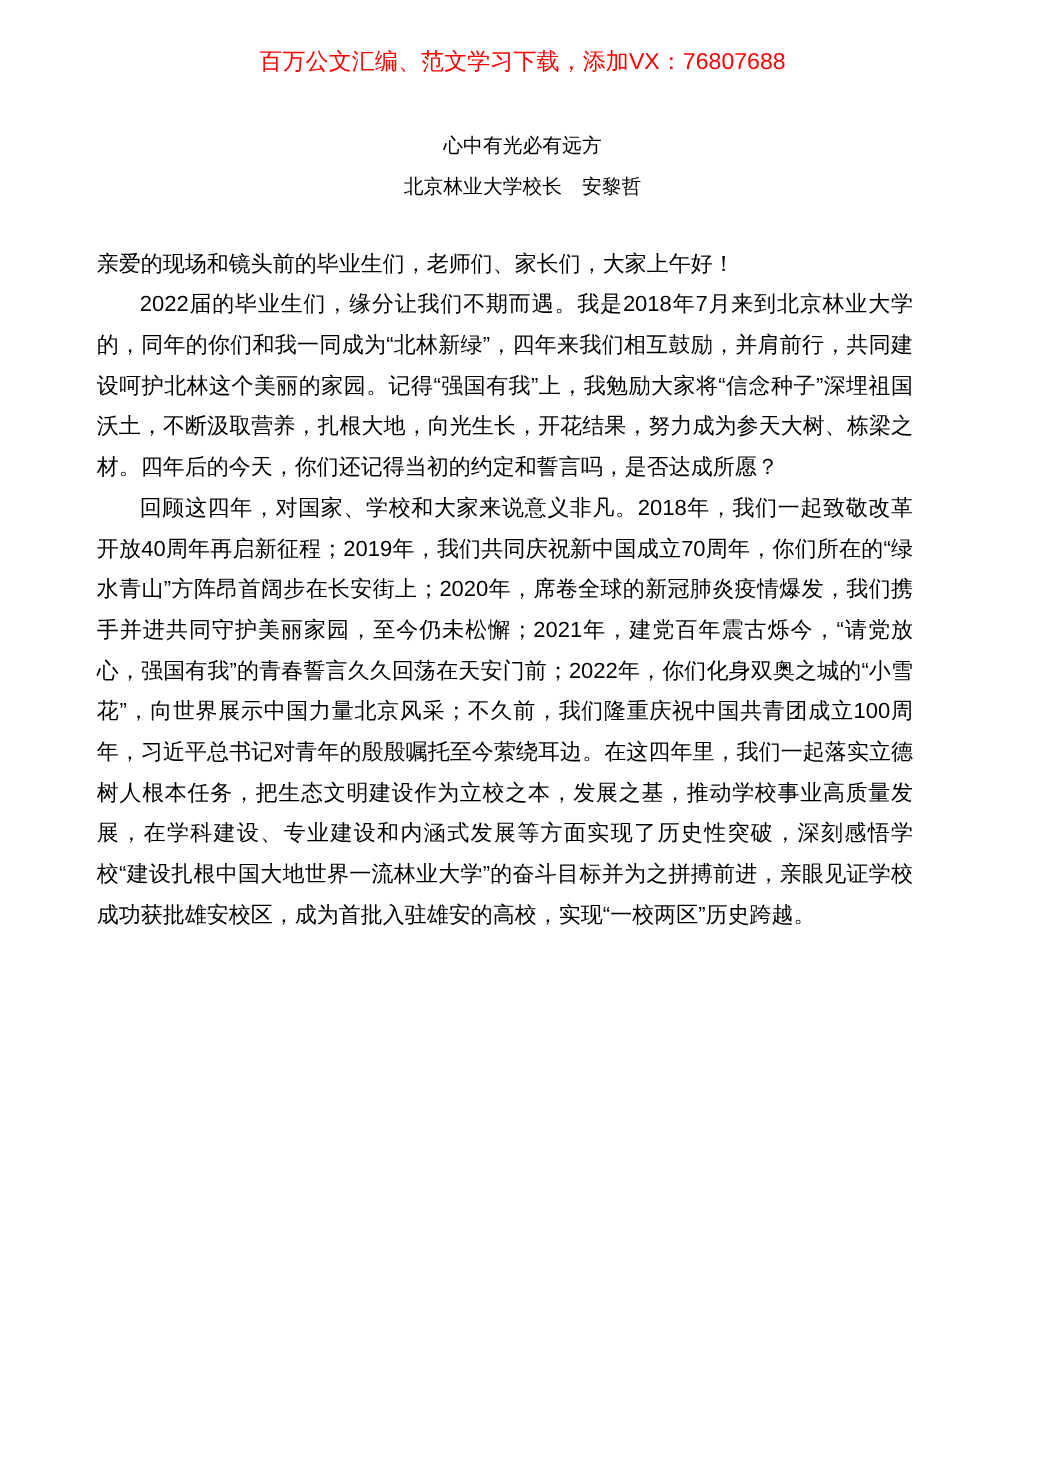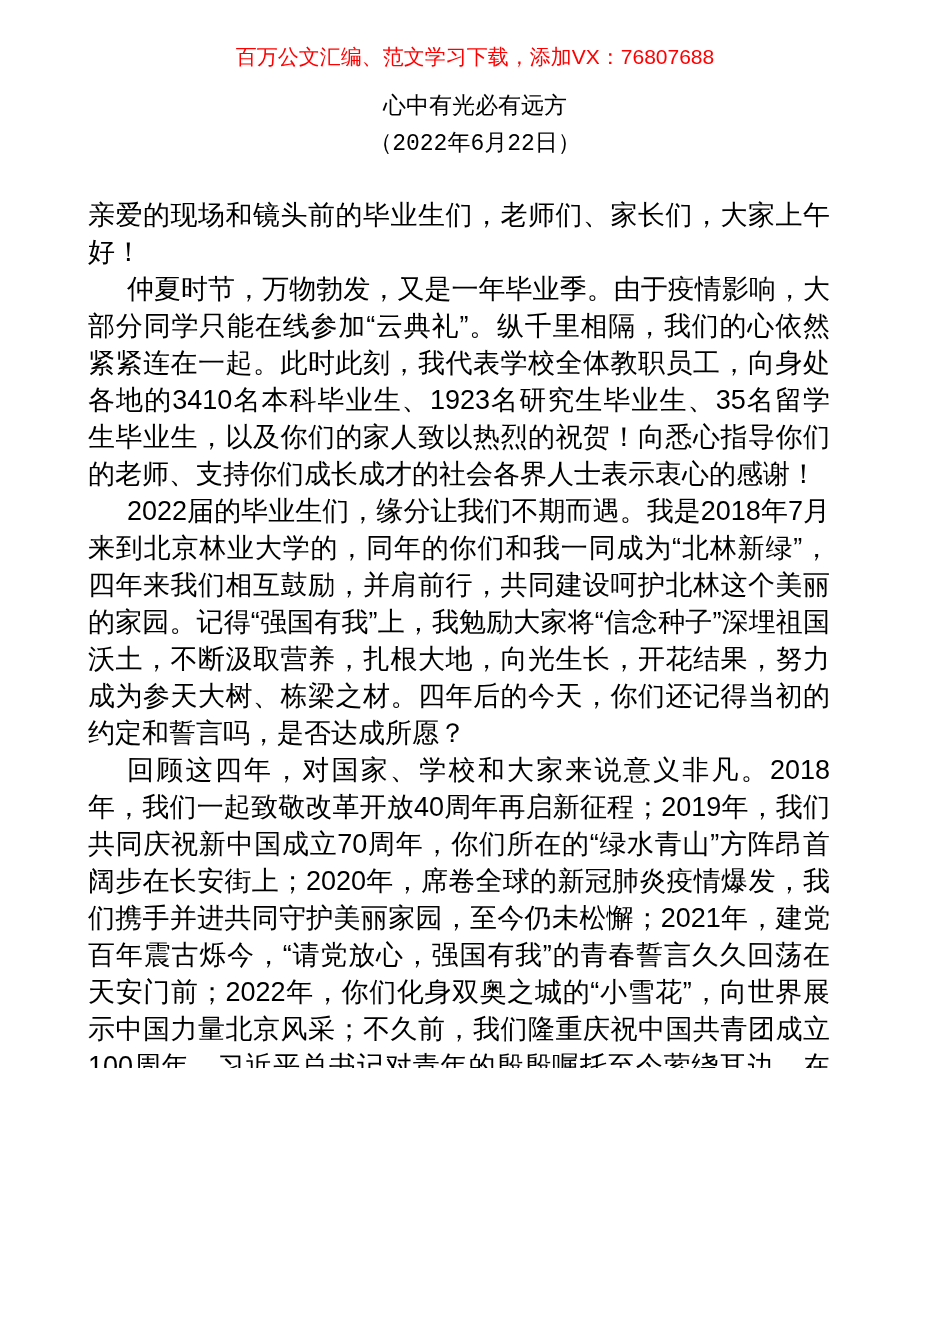--- a/index.html
+++ b/index.html
@@ -14,30 +14,29 @@
     font-family: "Liberation Sans", "DejaVu Sans", sans-serif;
     overflow: hidden;
   }
   .promo {
     padding-top: 44px;
     text-align: center;
     font-size: 21px;
     line-height: 25px;
   }
   .title-block {
-    margin-top: 20px;
+    margin-top: 45px;
     text-align: center;
-    font-size: 23px;
+    font-size: 18px;
     line-height: 37px;
-    font-family: Liberation Mono, monospace;
   }
   .title-line { white-space: pre; }
   .body-block {
     margin: 34px 120px 0 88px;
-    font-size: 27px;
+    font-size: 20px;
     line-height: 37px;
     text-align: justify;
   }
   .para { text-indent: 0; }
   .para.indent { text-indent: 39px; }
   .footer {
     position: absolute;
     top: 1278px;
     right: 127px;
     font-size: 26px;
@@ -53,26 +52,25 @@
 <body>
 
 <div class="page">
 
   <div class="promo">
     <span style="color: rgb(254, 0, 0);">百万公文汇编、范文学习下载，添加VX：76807688</span>
   </div>
 
   <div class="title-block">
     <div class="title-line">心中有光必有远方</div>
-    <div class="title-line">（2022年6月22日）</div>
+    <div class="title-line">北京林业大学校长　安黎哲</div>
   </div>
 
   <div class="body-block">
       <p class="para">亲爱的现场和镜头前的毕业生们，老师们、家长们，大家上午好！</p>
-      <p class="para indent">仲夏时节，万物勃发，又是一年毕业季。由于疫情影响，大部分同学只能在线参加“云典礼”。纵千里相隔，我们的心依然紧紧连在一起。此时此刻，我代表学校全体教职员工，向身处各地的3410名本科毕业生、1923名研究生毕业生、35名留学生毕业生，以及你们的家人致以热烈的祝贺！向悉心指导你们的老师、支持你们成长成才的社会各界人士表示衷心的感谢！</p>
       <p class="para indent">2022届的毕业生们，缘分让我们不期而遇。我是2018年7月来到北京林业大学的，同年的你们和我一同成为“北林新绿”，四年来我们相互鼓励，并肩前行，共同建设呵护北林这个美丽的家园。记得“强国有我”上，我勉励大家将“信念种子”深埋祖国沃土，不断汲取营养，扎根大地，向光生长，开花结果，努力成为参天大树、栋梁之材。四年后的今天，你们还记得当初的约定和誓言吗，是否达成所愿？</p>
       <p class="para indent">回顾这四年，对国家、学校和大家来说意义非凡。2018年，我们一起致敬改革开放40周年再启新征程；2019年，我们共同庆祝新中国成立70周年，你们所在的“绿水青山”方阵昂首阔步在长安街上；2020年，席卷全球的新冠肺炎疫情爆发，我们携手并进共同守护美丽家园，至今仍未松懈；2021年，建党百年震古烁今，“请党放心，强国有我”的青春誓言久久回荡在天安门前；2022年，你们化身双奥之城的“小雪花”，向世界展示中国力量北京风采；不久前，我们隆重庆祝中国共青团成立100周年，习近平总书记对青年的殷殷嘱托至今萦绕耳边。在这四年里，我们一起落实立德树人根本任务，把生态文明建设作为立校之本，发展之基，推动学校事业高质量发展，在学科建设、专业建设和内涵式发展等方面实现了历史性突破，深刻感悟学校“建设扎根中国大地世界一流林业大学”的奋斗目标并为之拼搏前进，亲眼见证学校成功获批雄安校区，成为首批入驻雄安的高校，实现“一校两区”历史跨越。</p>
     </div>
 
   <div class="footer">
     <span>★政论文公众号</span><span class="pagenum">— 1 —</span>
   </div>
 
 </div>
 

